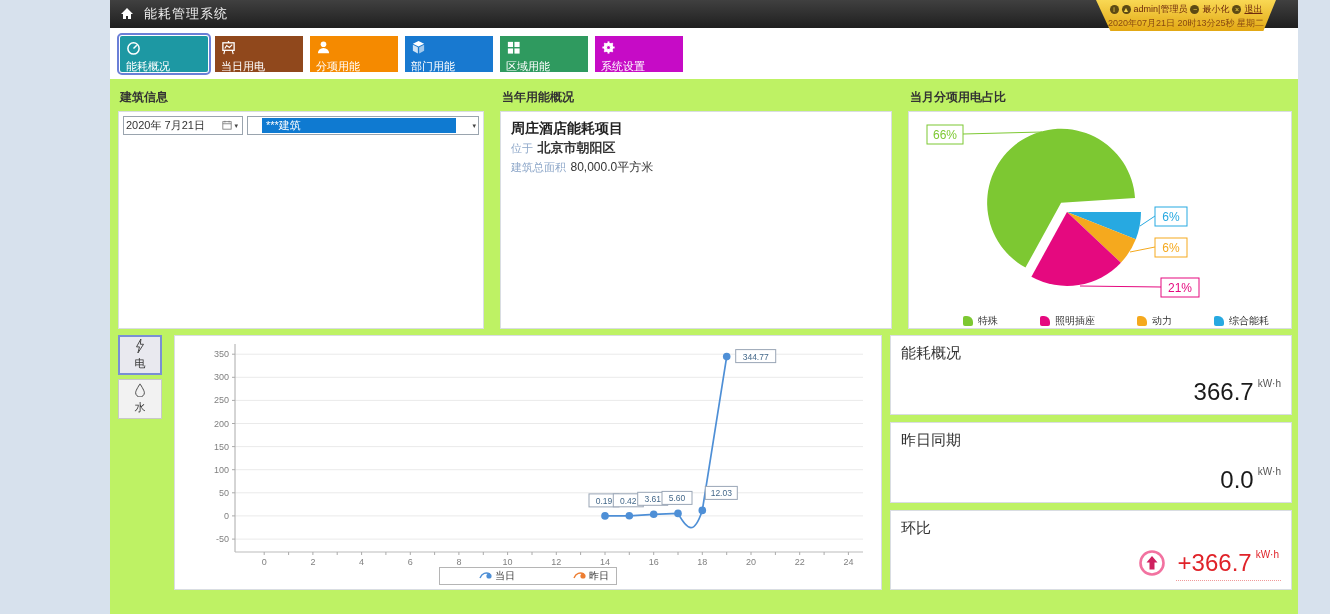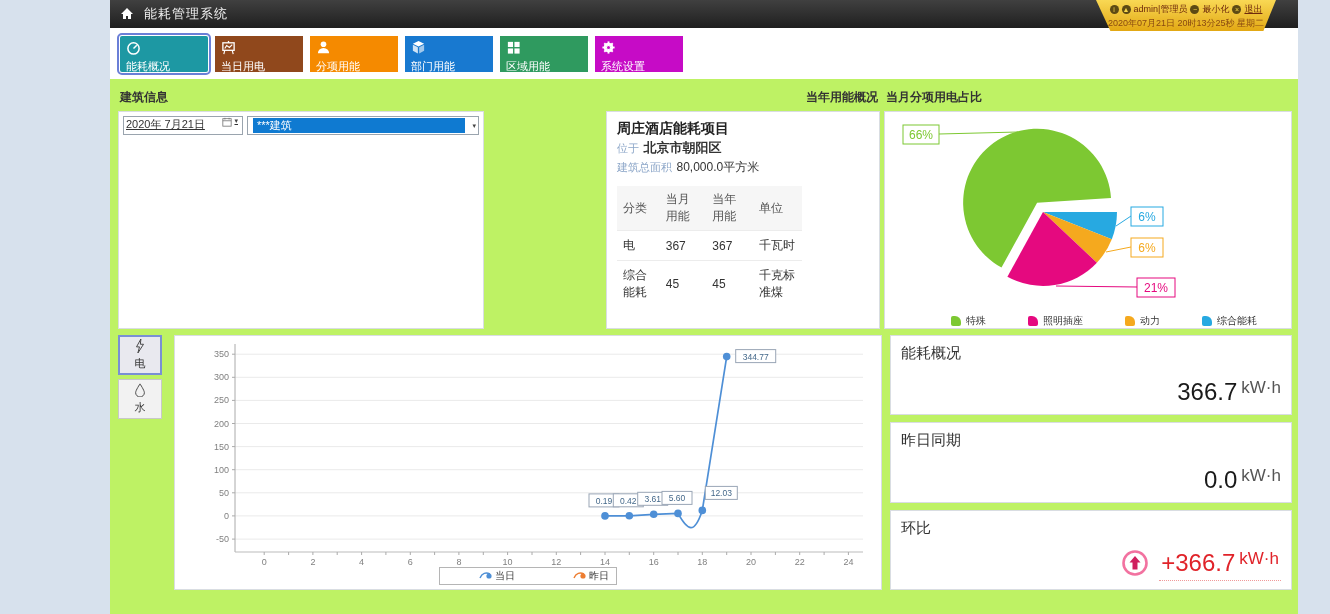--- a/index.html
+++ b/index.html
@@ -22,34 +22,34 @@
   .logout { text-decoration:underline; cursor:pointer; }
 
   
   .navstrip { background:#fff; padding:8px 0 7px 10px; display:flex; gap:7px; }
   .nav-tile { width:88px; height:36px; color:#fff; padding:4px 6px; display:flex;
     flex-direction:column; justify-content:space-between; cursor:pointer; }
   .nav-tile .nav-label { font-size:11px; }
   .nav-tile.active { outline:2px solid #6b7fd7; outline-offset:1px; border-radius:2px; }
 
   
-  .row-top { display:flex; gap:4px; padding:4px 6px 0 8px; height:250px; }
+  .row-top { display:flex; gap:16px; padding:4px 6px 0 8px; height:250px; }
   .panel { display:flex; flex-direction:column; }
   .panel h2 { font-size:12px; font-weight:bold; color:#333; padding:6px 2px 5px; }
   .panel-body { flex:1; background:#fff; border:1px solid #d9dde2; overflow:hidden; }
-  .p-building { width:366px; } .p-annual { width:392px;align-items:flex-end; } .p-pie { flex:1; }
+  .p-building { width:366px; } .p-annual { width:392px; } .p-pie { flex:1; }
 
   .controls { display:flex; gap:4px; padding:4px; }
   .date-input { width:120px; height:19px; border:1px solid #9aa4ae; background:#fff;
-    display:flex; align-items:flex-start; font-size:11px; color:#333; padding:0 2px; cursor:pointer;text-decoration:underline; }
+    display:flex; align-items:center; font-size:11px; color:#333; padding:0 2px; cursor:pointer; }
   .date-text { flex:1; }
   .arr { font-size:7px; color:#444; padding:0 2px; }
   .building-select { flex:1; height:19px; border:1px solid #9aa4ae; background:#fff;
     display:flex; align-items:center; cursor:pointer; }
-  .sel-text { flex:1; height:15px; margin:5px; background:#0f7ad1; color:#fff;
+  .sel-text { flex:1; height:15px; margin:14px; background:#0f7ad1; color:#fff;
     font-size:11px; padding:0 4px; line-height:15px; }
 
   .info { padding:8px 10px 2px; }
   .proj { font-size:14px; font-weight:bold; color:#222; }
   .ilbl { font-size:11px; color:#8ca6c8; }
   .ival { font-size:13px; font-weight:bold; color:#333; }
   .ival2 { font-size:12px; color:#333; }
   .an-table { width:68%; border-collapse:collapse; font-size:12px; color:#333; margin:8px 10px 0; }
   .an-table thead td { background:#f6f6f6; color:#555; padding:5px 6px; }
   .an-table tbody td { padding:6px 6px; border-top:1px solid #ececec; }
@@ -75,21 +75,21 @@
     font-size:10px; color:#333; align-items:center; cursor:pointer; }
   .leg-item { display:inline-flex; align-items:center; gap:2px;margin-left:32px; }
 
   .stats-col { flex:1; display:flex; flex-direction:column; gap:7px; height:255px; }
   .stat-card { flex:1; background:#fff; border:1px solid #d9dde2; position:relative; padding:8px 10px; }
   .stat-label { font-size:15px; color:#333; }
   .stat-value-row { position:absolute; right:10px; bottom:8px; left:10px;
     display:flex; align-items:center; justify-content:flex-end; gap:10px; }
   .valwrap { display:flex; align-items:flex-start; gap:4px; }
   .stat-value { font-size:24px; color:#1a1a1a; }
-  .stat-unit { font-size:17px; color:#555; }
+  .stat-unit { font-size:10px; color:#555; }
   .stat-card.highlight .stat-value, .stat-card.highlight .stat-unit { color:#e02329; }
   .stat-card.highlight .valwrap { border-bottom:1px dotted #f09a9a; padding:0 2px 3px; }
 </style>
 </head>
 <body>
 
 <div class="main">
 
   <header class="topbar">
     <span class="home">
@@ -198,44 +198,20 @@
           <div class="proj">周庄酒店能耗项目</div>
           <div>
             <span class="ilbl">位于</span>
             <span class="ival">北京市朝阳区</span>
           </div>
           <div>
             <span class="ilbl">建筑总面积</span>
             <span class="ival2">80,000.0平方米</span>
           </div>
         </div>
-        <table class="an-table">
-          <thead>
-            <tr>
-              <td>分类</td>
-              <td>当月用能</td>
-              <td>当年用能</td>
-              <td>单位</td>
-            </tr>
-          </thead>
-          <tbody>
-            <tr>
-              <td>电</td>
-              <td>367</td>
-              <td>367</td>
-              <td>千瓦时</td>
-            </tr>
-            <tr>
-              <td>综合能耗</td>
-              <td>45</td>
-              <td>45</td>
-              <td>千克标准煤</td>
-            </tr>
-          </tbody>
-        </table>
       </div>
     </section>
 
     <section class="panel p-pie">
       <h2>当月分项用电占比</h2>
       <div class="panel-body">
         <svg id="pie-svg" width="330" height="196" viewBox="0 0 330 196">
             <path d="M158,100 L232.0,100.0 A74,74 0 0 1 226.8,127.2 Z" fill="#27a9e1"></path>
             <path d="M158,100 L226.8,127.2 A74,74 0 0 1 211.9,150.7 Z" fill="#f5a91e"></path>
             <path d="M158,100 L211.9,150.7 A74,74 0 0 1 122.4,164.8 Z" fill="#e5097f"></path>

